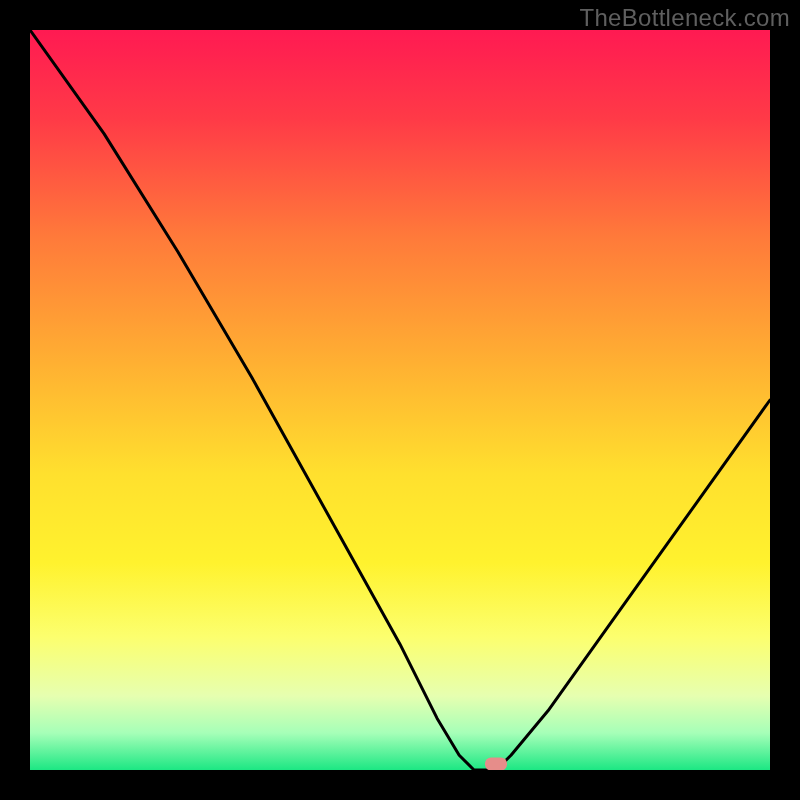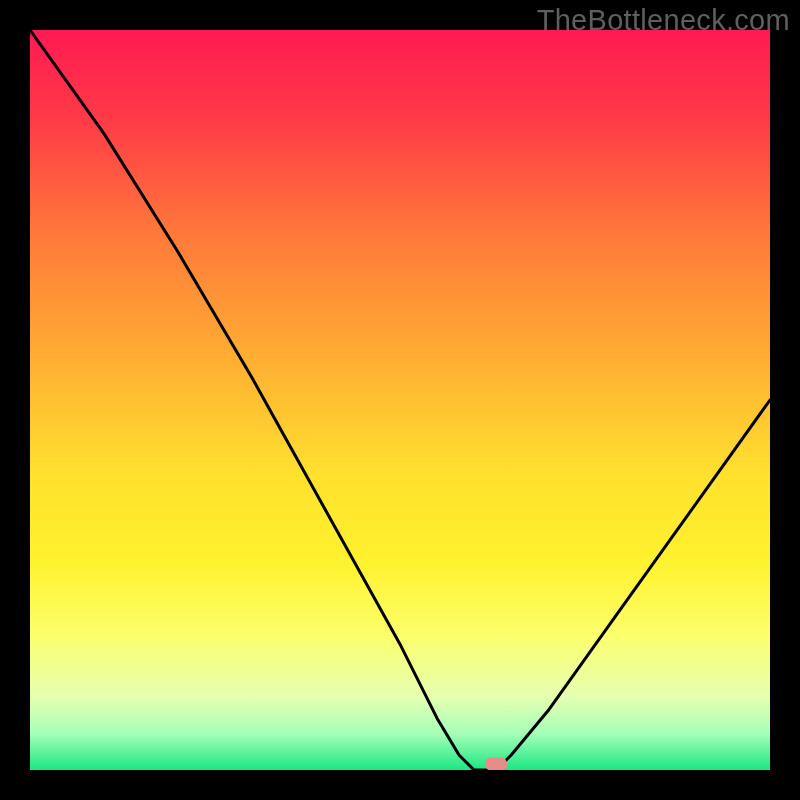--- a/index.html
+++ b/index.html
@@ -14,21 +14,21 @@
     position: relative;
     width: 800px;
     height: 800px;
     background: #000;
   }
   .watermark {
     position: absolute;
     top: 4px;
     right: 10px;
     color: #5f5f5f;
-    font-size: 29px;
+    font-size: 24px;
     font-weight: 500;
     letter-spacing: 0.3px;
     z-index: 20;
   }
   .plot-area {
     position: absolute;
     left: 30px;
     top: 30px;
     width: 740px;
     height: 740px;

